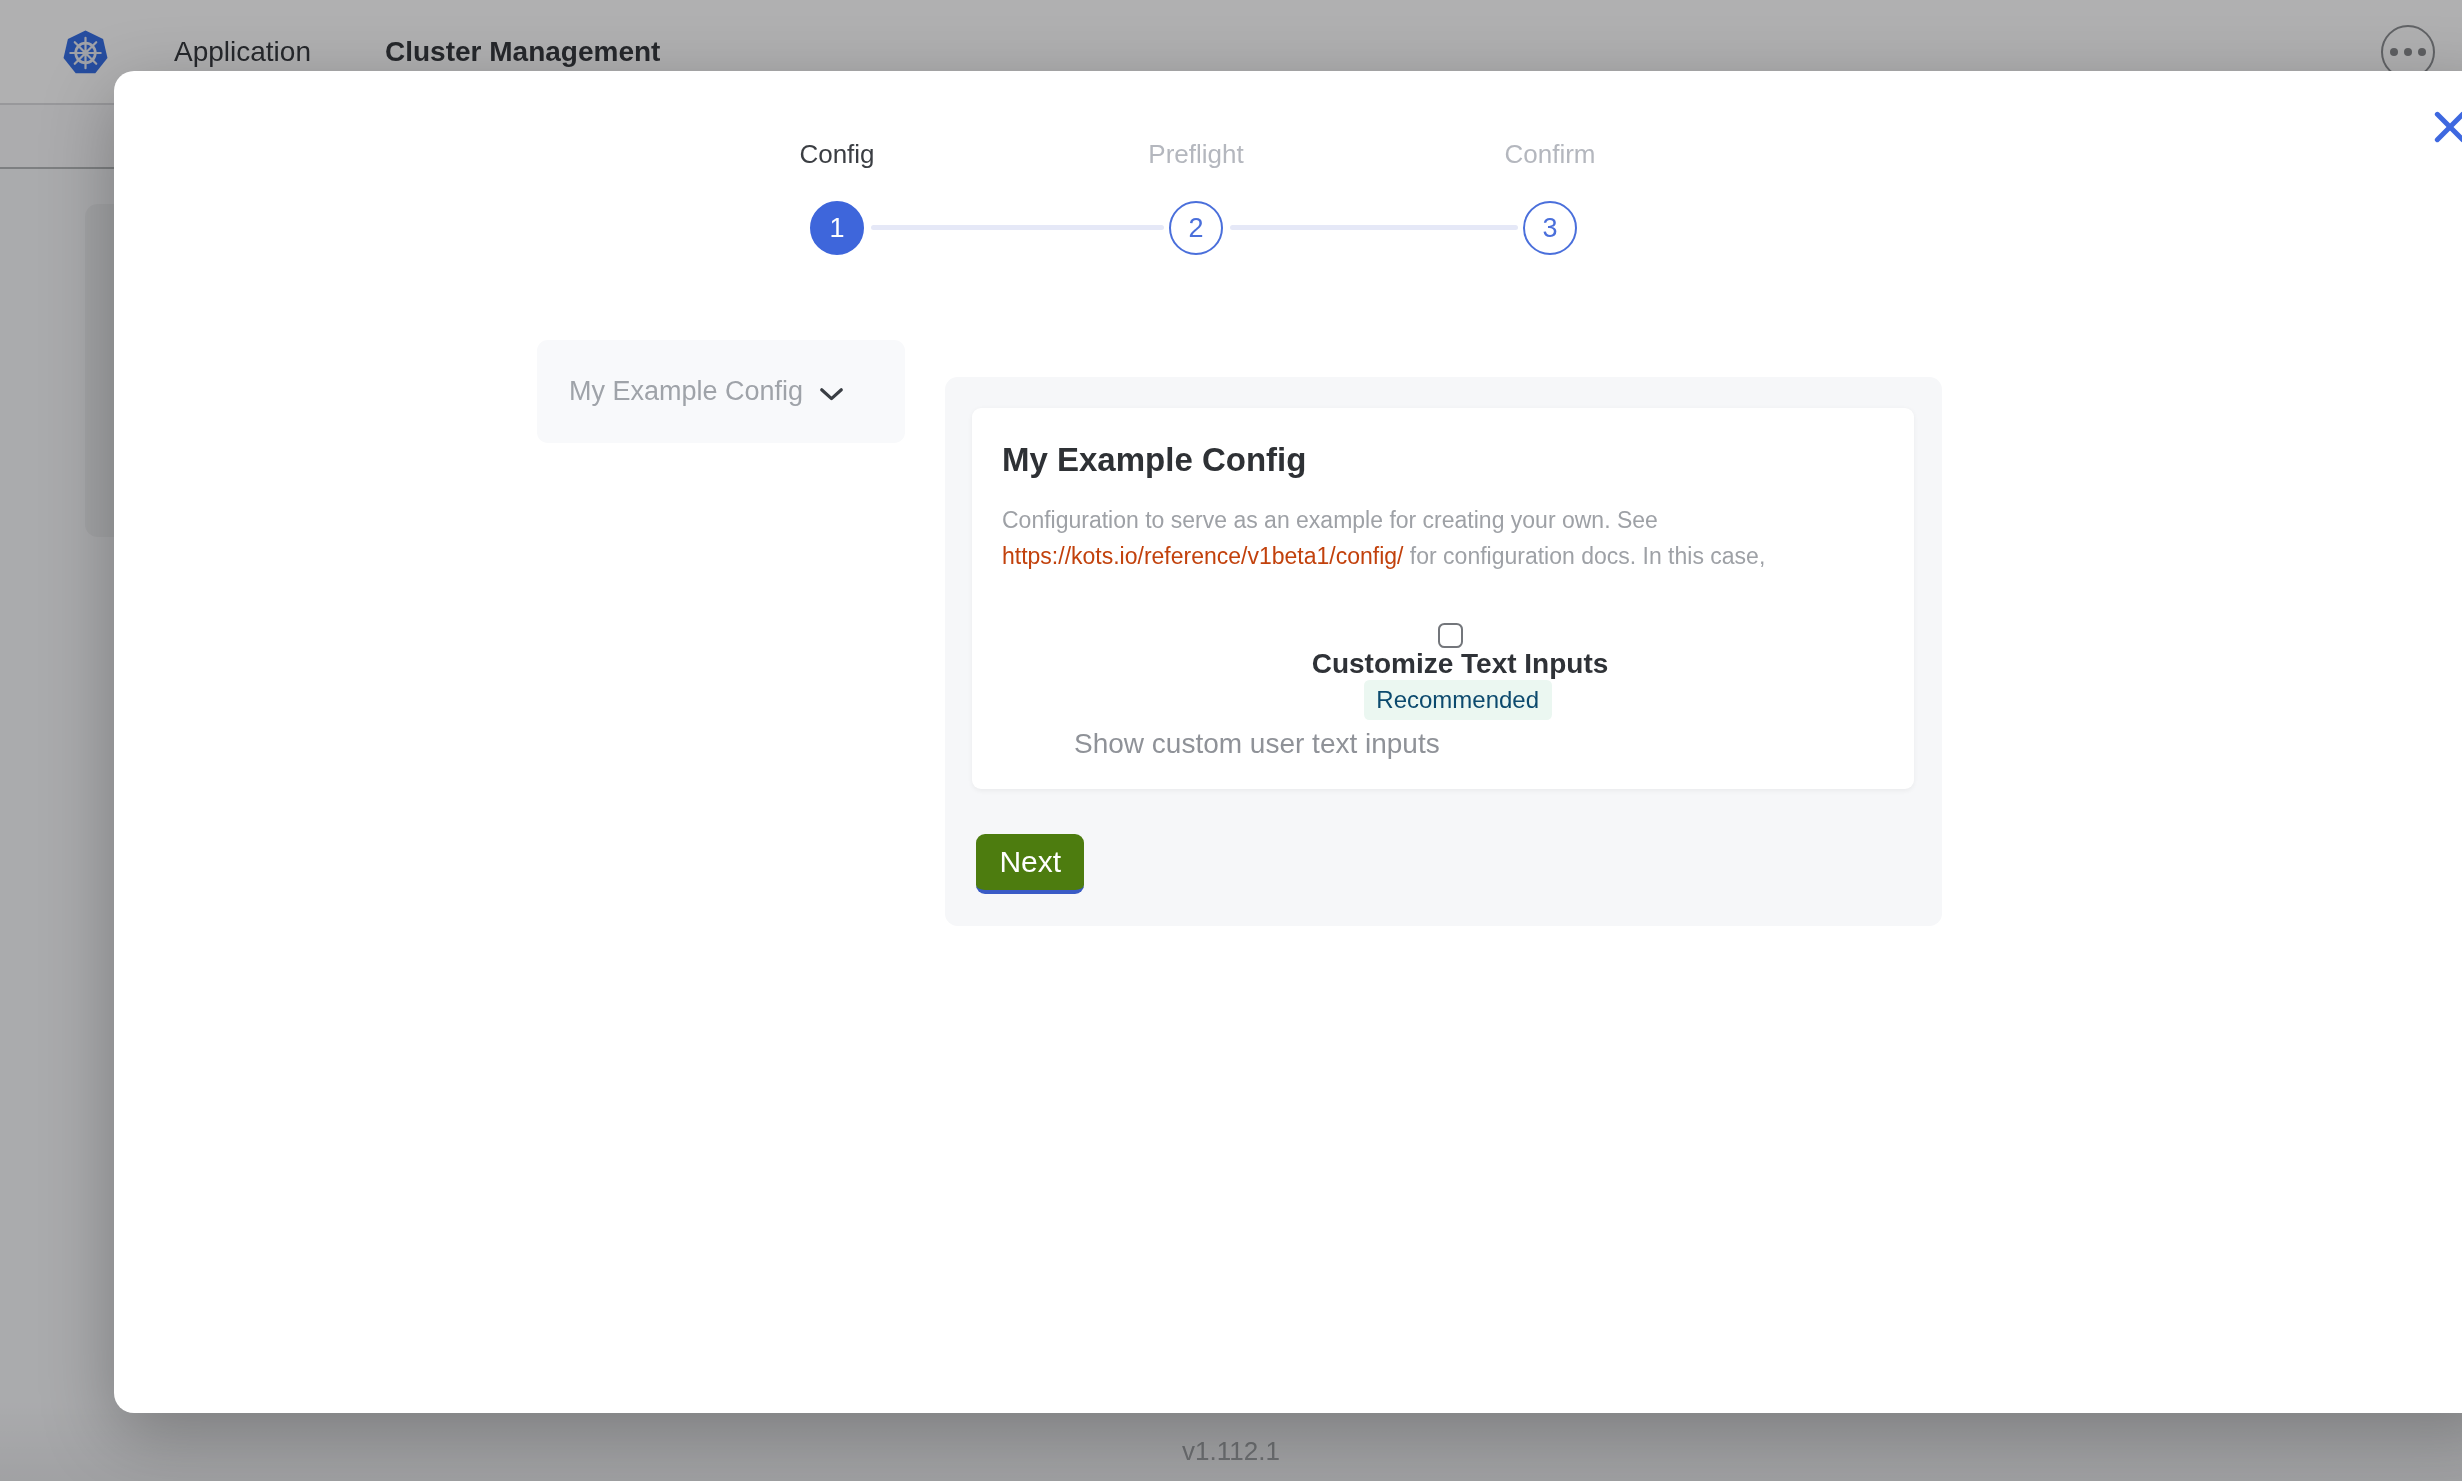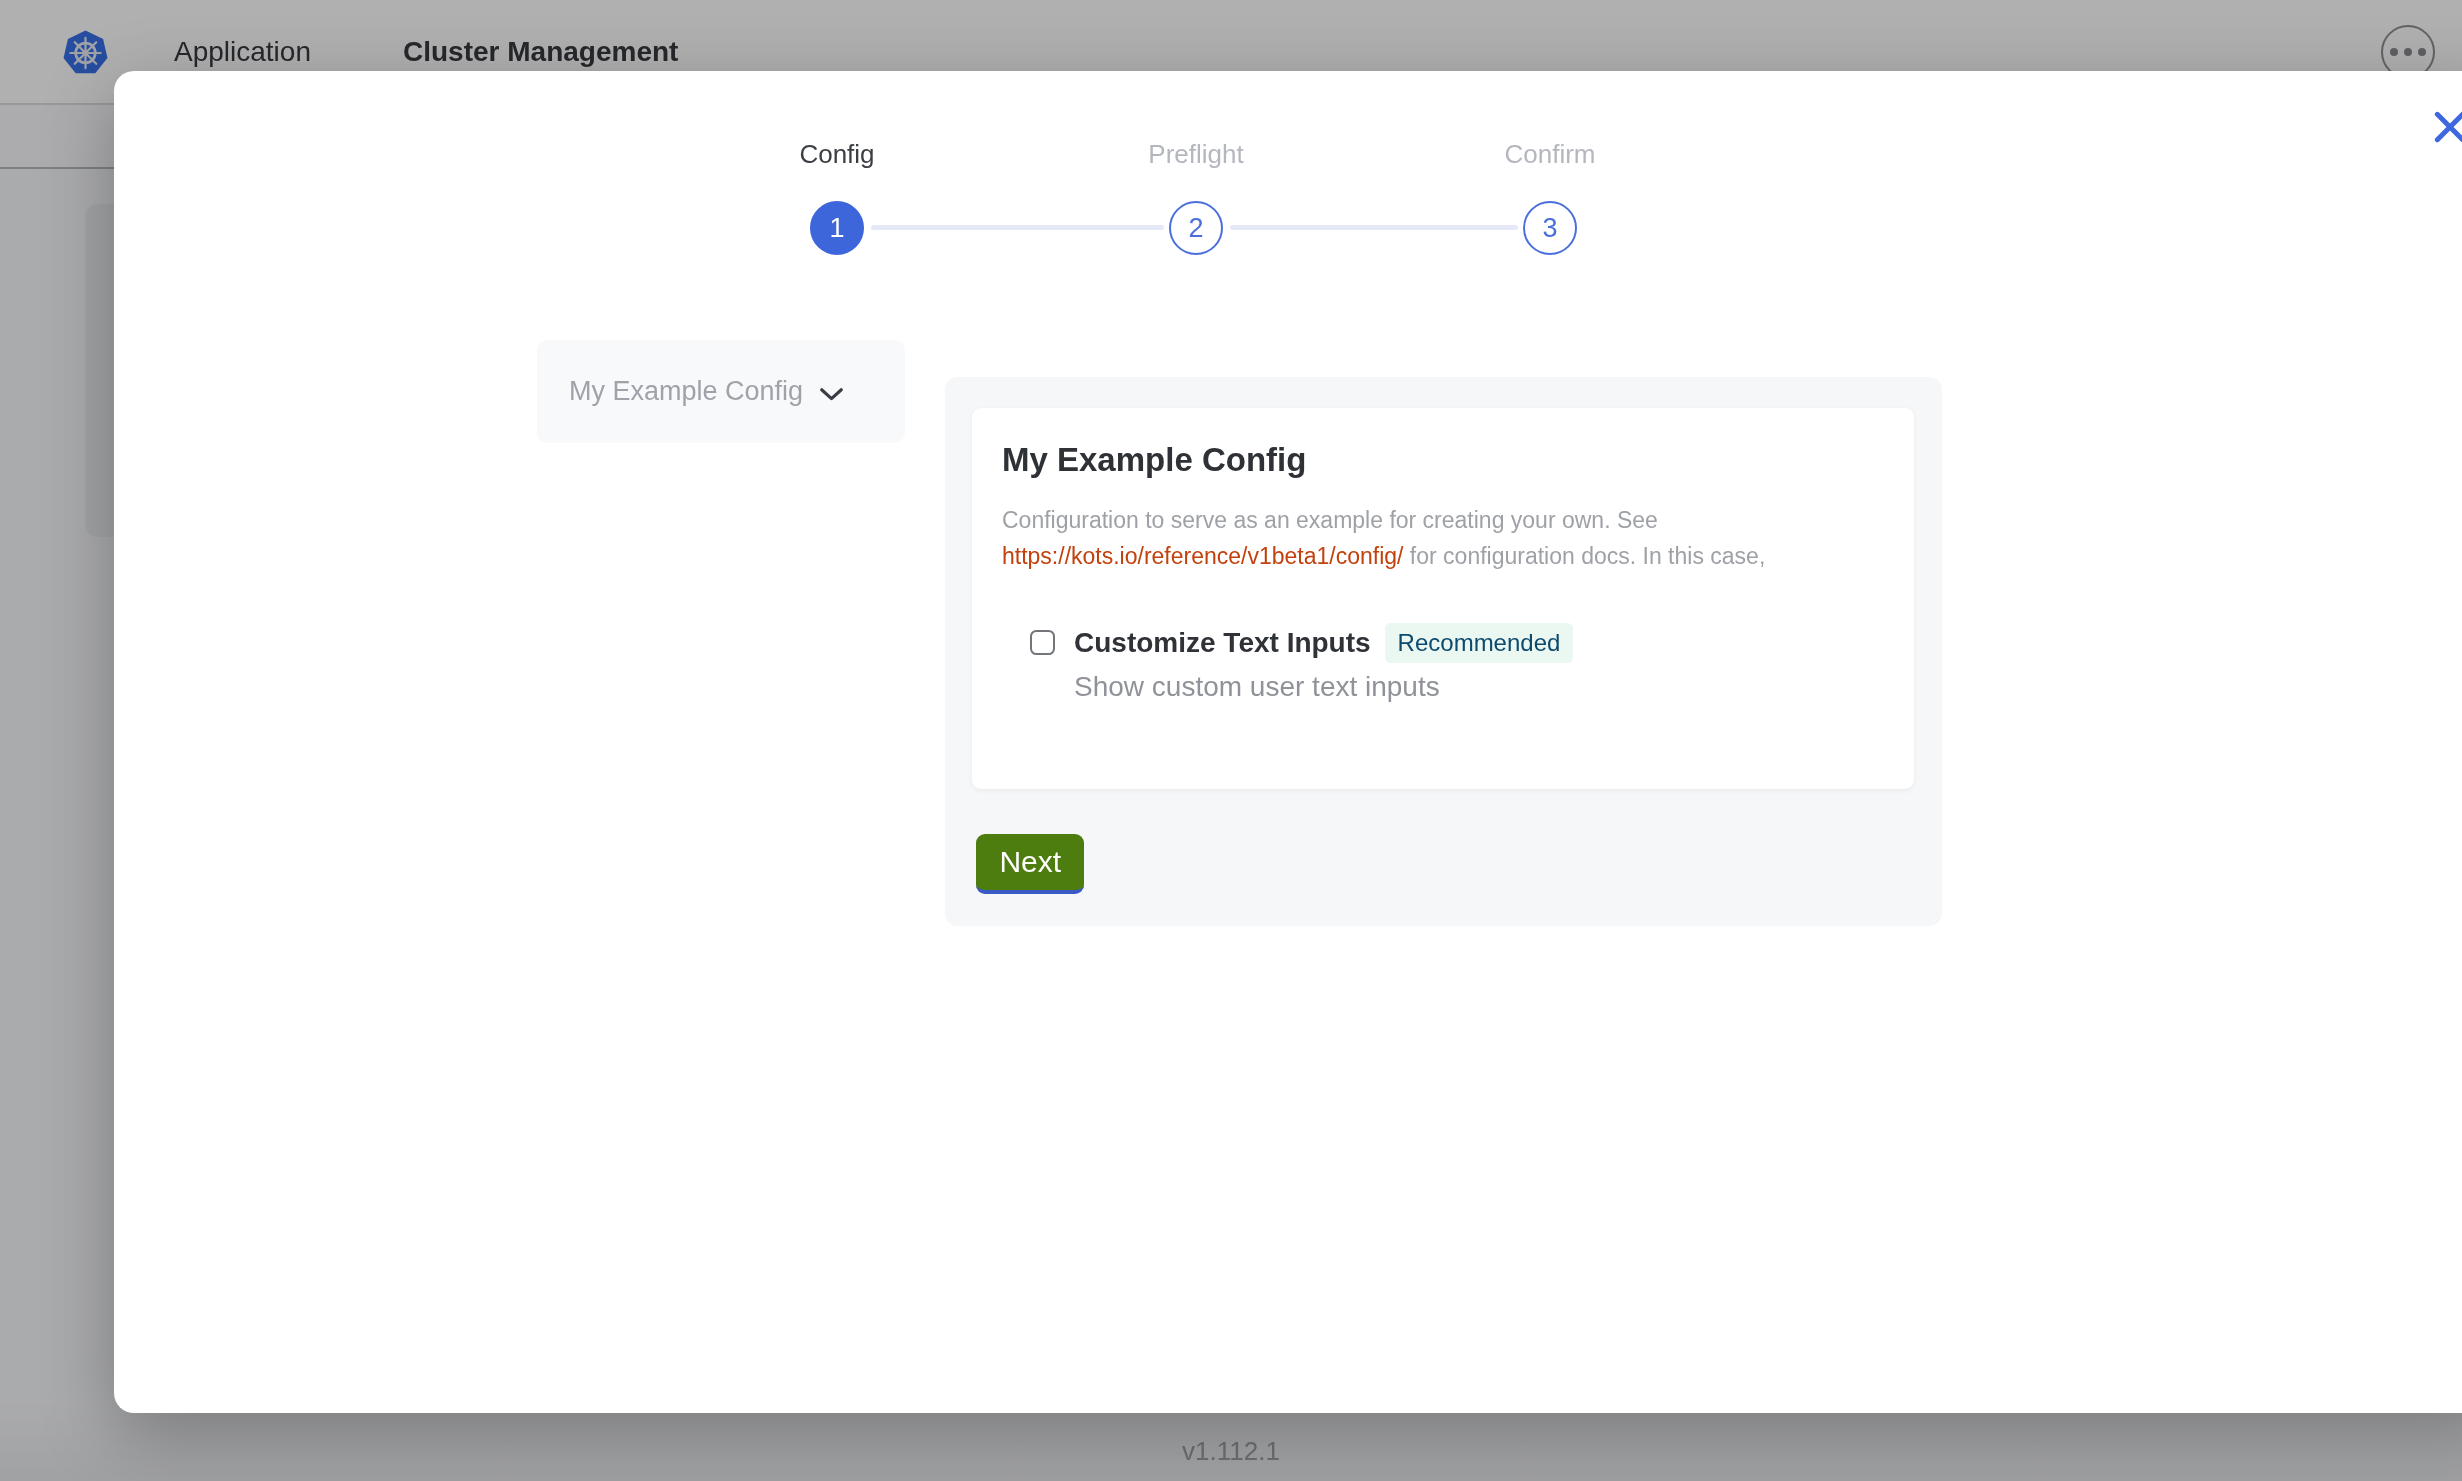--- a/index.html
+++ b/index.html
@@ -13,21 +13,21 @@
   
   .bg-page { position:absolute; inset:0; z-index:1; }
 
   .nav {
     position:absolute; top:0; left:0; right:0; height:105px;
     background:#FFFFFF; border-bottom:2.7px solid #DBDCDE;
   }
   .logo { position:absolute; left:61px; top:27px; width:49px; height:52px; cursor:pointer; }
   .nav-item { position:absolute; top:50%; transform:translateY(-50%); font-size:28px; color:#323539; cursor:pointer; }
   .nav-item.app { left:174px; font-weight:400; }
-  .nav-item.cluster { left:385px; font-weight:700;margin-left:18px; }
+  .nav-item.cluster { left:385px; font-weight:700; }
   .overflow-btn {
     position:absolute; left:2381px; top:25px; width:54px; height:54px;
     border:2.7px solid #8A8C8F; border-radius:50%;
     display:flex; align-items:center; justify-content:center; gap:6.3px;
     background:transparent; cursor:pointer;
   }
   .overflow-btn .dot { width:8px; height:8px; border-radius:50%; background:#85878A; }
 
   .subnav {
     position:absolute; top:105px; left:0; right:0; height:64px;
@@ -119,21 +119,21 @@
   .config-card {
     position:absolute; left:27px; top:31px; width:942px; height:381px;
     background:#FFFFFF; border-radius:9px;
     box-shadow:0 1.8px 5.4px rgba(0,0,0,0.05);
     padding:31px 43px 0 30px;
   }
   .card-title { font-size:33px; line-height:41px; font-weight:700; color:#2E3135; }
   .card-desc { margin-top:21.6px; font-size:23px; line-height:36px; color:#9EA1A6; width:881px; }
   .card-desc a { color:#c2410c; text-decoration:none; cursor:pointer; }
 
-  .field-row { margin-top:49px; margin-left:28px; display:flex; align-items:center; }
+  .field-row { margin-top:49px; margin-left:28px; display:flex; align-items:center;flex-direction:column; }
   .checkbox {
     width:25px; height:25px; flex:0 0 25px;
     border:2.2px solid #73767B; border-radius:6.3px; background:#FFFFFF; cursor:pointer;
   }
   .field-label { margin-left:19px; font-size:28px; font-weight:700; color:#2F3237; cursor:default; }
   .badge {
     margin-left:14.4px; font-size:24px; color:#0c4a6e; background:#EBF7F1;
     border-radius:5.4px; padding:6.3px 12.6px; white-space:nowrap;
   }
   .field-help { margin-left:72px; margin-top:8px; font-size:28px; color:#8F9298; }

